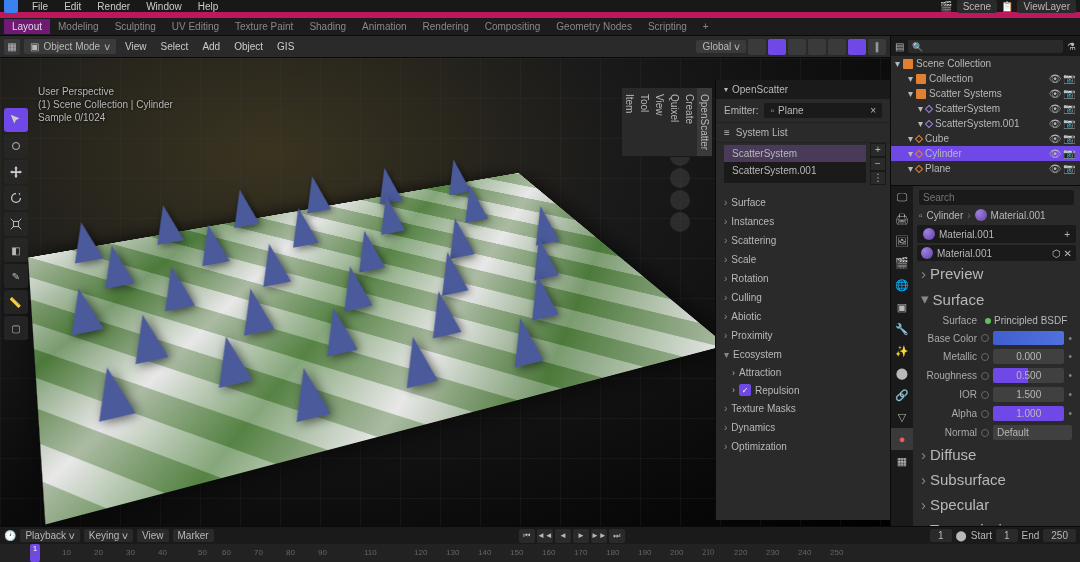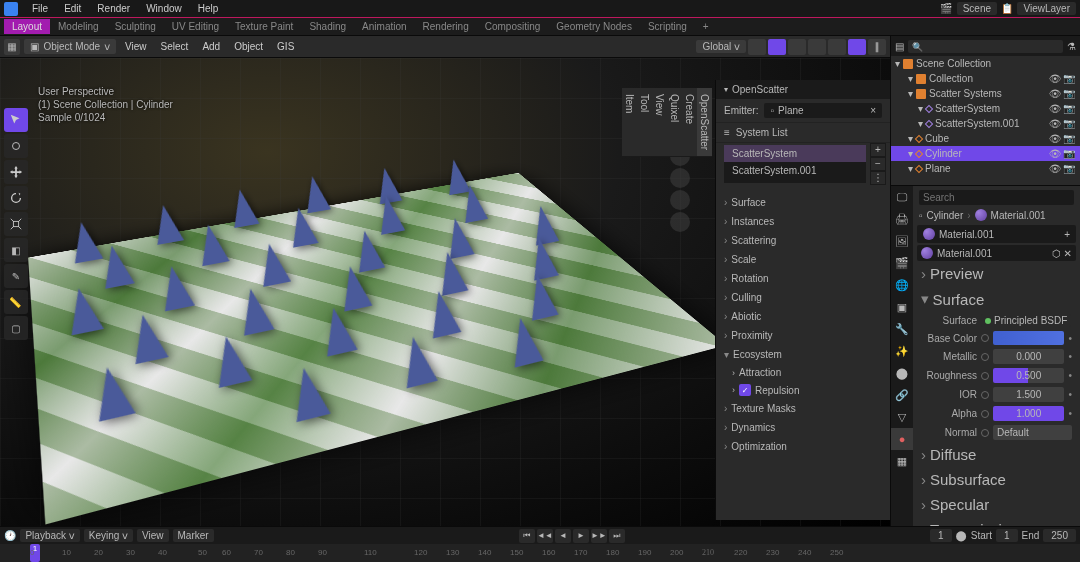--- a/index.html
+++ b/index.html
@@ -1,24 +1,24 @@
 <!DOCTYPE html>
 <html><head>
 <meta charset="utf-8">
 <style>
 *{margin:0;padding:0;box-sizing:border-box;font-family:-apple-system,BlinkMacSystemFont,"Segoe UI",sans-serif;font-size:10px;color:#b8b8b8}
 body{background:#1a1a1a;width:1080px;height:562px;overflow:hidden;position:relative}
-.topbar{height:18px;background:#181818;display:flex;align-items:center;padding:0 4px;border-bottom:1px solid #be185d}
+.topbar{height:18px;background:#181818;display:flex;align-items:center;padding:0 4px;border-bottom:6px solid #be185d}
 .topbar-blender-icon{width:14px;height:14px;background:#3a82f0;border-radius:2px;margin-right:6px}
 .menu-item{padding:0 8px;cursor:pointer;color:#ccc}
 .topbar-right{margin-left:auto;display:flex;align-items:center;gap:4px}
 .scene-label{background:#2a2a2a;padding:1px 6px;border-radius:2px}
 .workspace-tabs{height:18px;background:#1c1c1c;display:flex;align-items:center;padding:0 4px;border-bottom:1px solid #0a0a0a}
 .ws-tab{padding:2px 8px;color:#888;cursor:pointer}
-.ws-tab.active{background:#a21caf;color:#ddd}
+.ws-tab.active{background:#701a75;color:#ddd}
 .main-area{display:flex;height:490px}
 .viewport-col{flex:1;display:flex;flex-direction:column;position:relative}
 .viewport-header{height:22px;background:#2a2a2a;display:flex;align-items:center;padding:0 4px;gap:4px;border-bottom:1px solid #0a0a0a}
 .vh-icon{width:16px;height:16px;background:#3a3a3a;border-radius:2px;display:flex;align-items:center;justify-content:center}
 .mode-select{background:#3a3a3a;padding:2px 6px;border-radius:2px;display:flex;align-items:center;gap:4px}
 .vh-menu{padding:0 5px;color:#ccc;cursor:pointer}
 .vh-right{margin-left:auto;display:flex;align-items:center;gap:2px}
 .vh-btn{width:18px;height:16px;background:#3a3a3a;border-radius:2px;cursor:pointer}
 .vh-btn.active{background:#7048e8}
 .global-select{background:#3a3a3a;padding:1px 6px;border-radius:2px}

